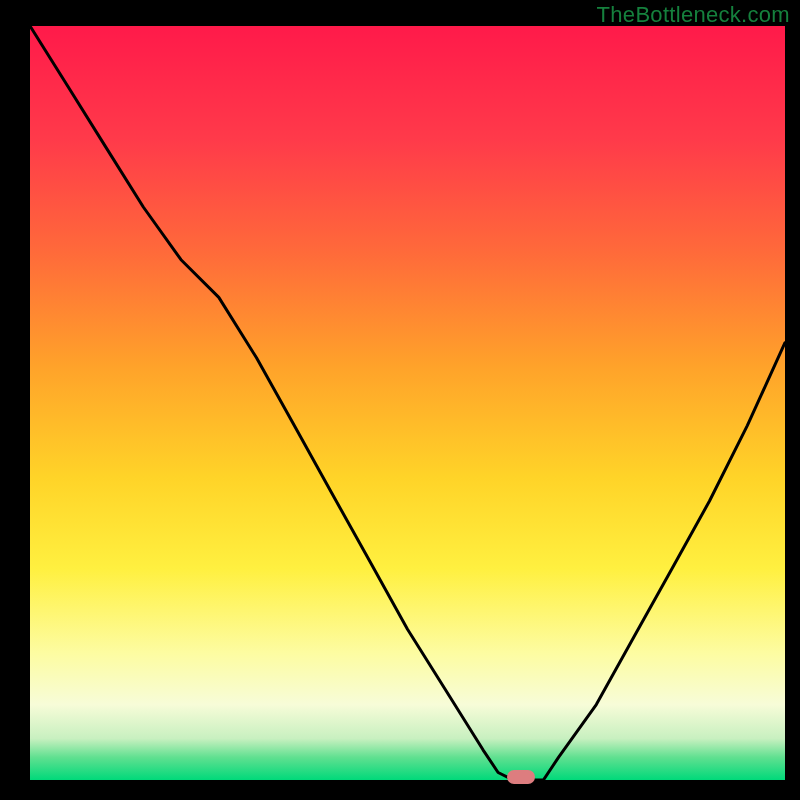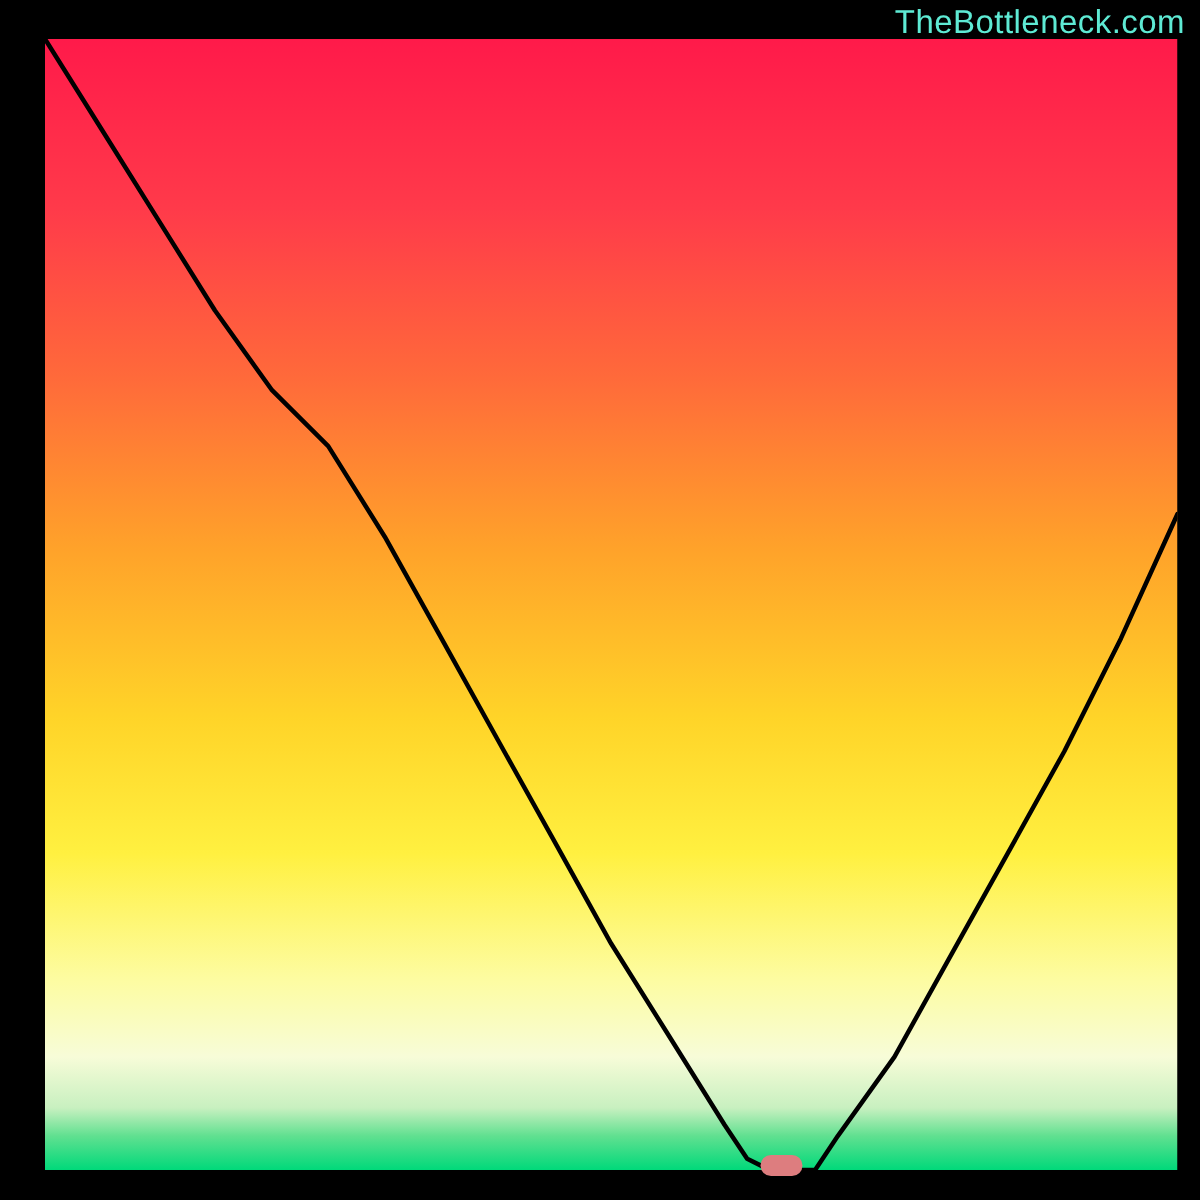--- a/index.html
+++ b/index.html
@@ -14,21 +14,21 @@
   .frame {
     position: relative;
     width: 800px;
     height: 800px;
     background: #000;
   }
   .watermark {
     position: absolute;
     top: 2px;
     right: 10px;
-    color: #5eead4;
+    color: #15803d;
     font-size: 22px;
     font-weight: 500;
     letter-spacing: 0.3px;
   }
   .plot-area {
     
     position: absolute;
     left: 30px;
     top: 26px;
     width: 755px;   

